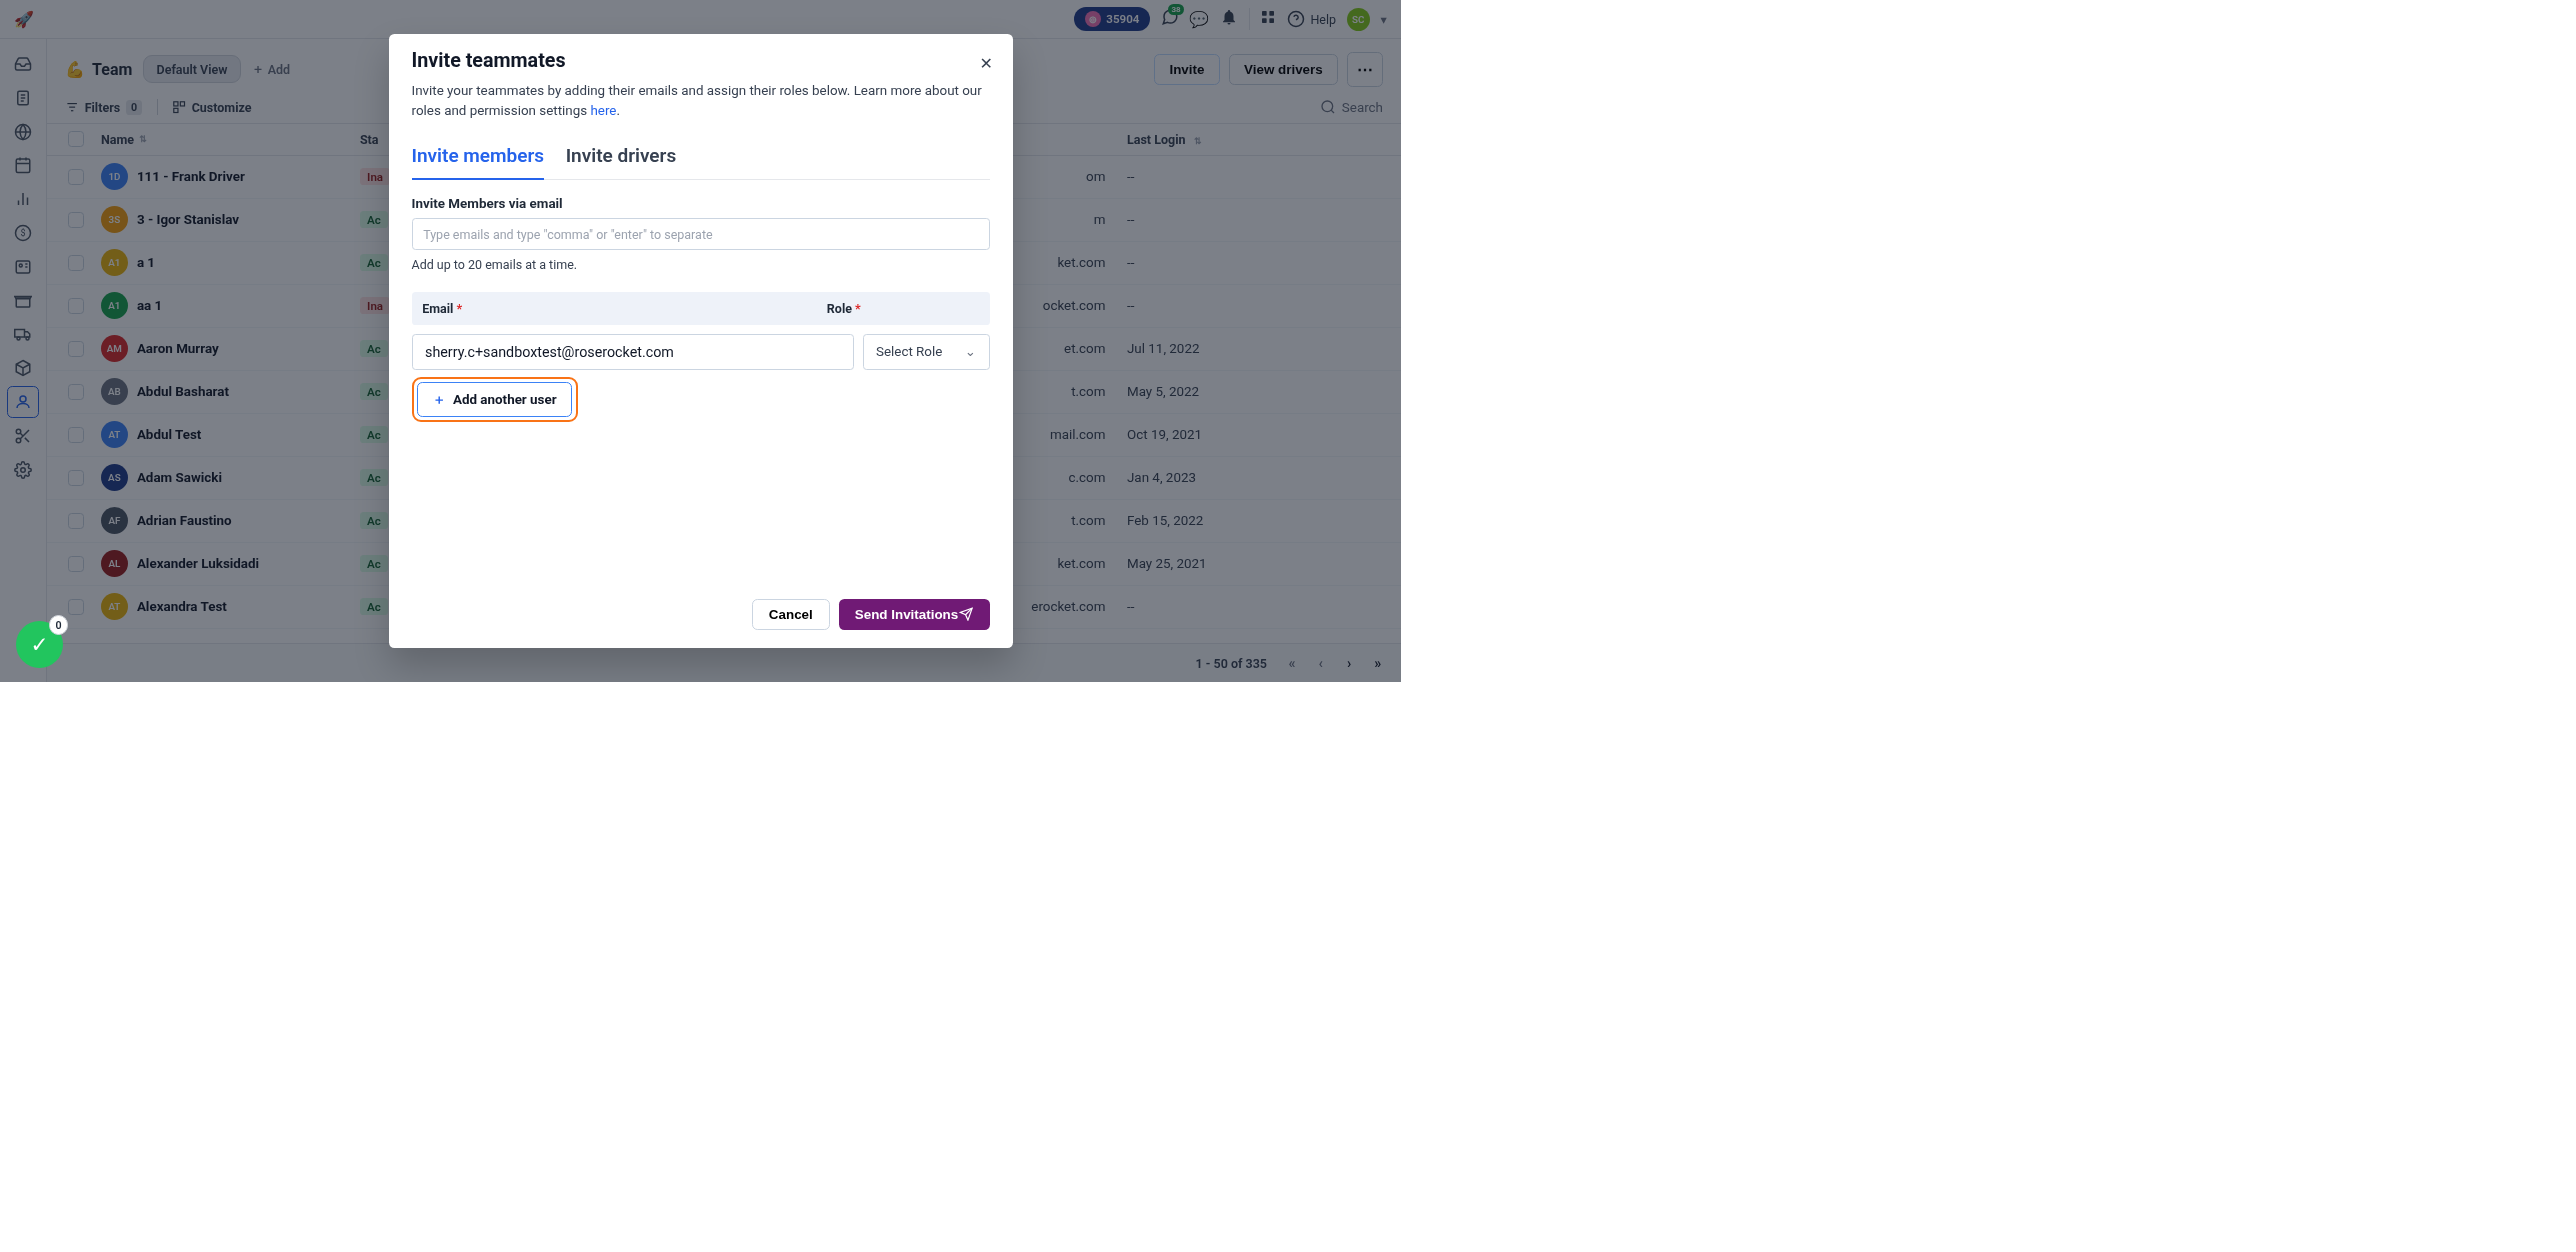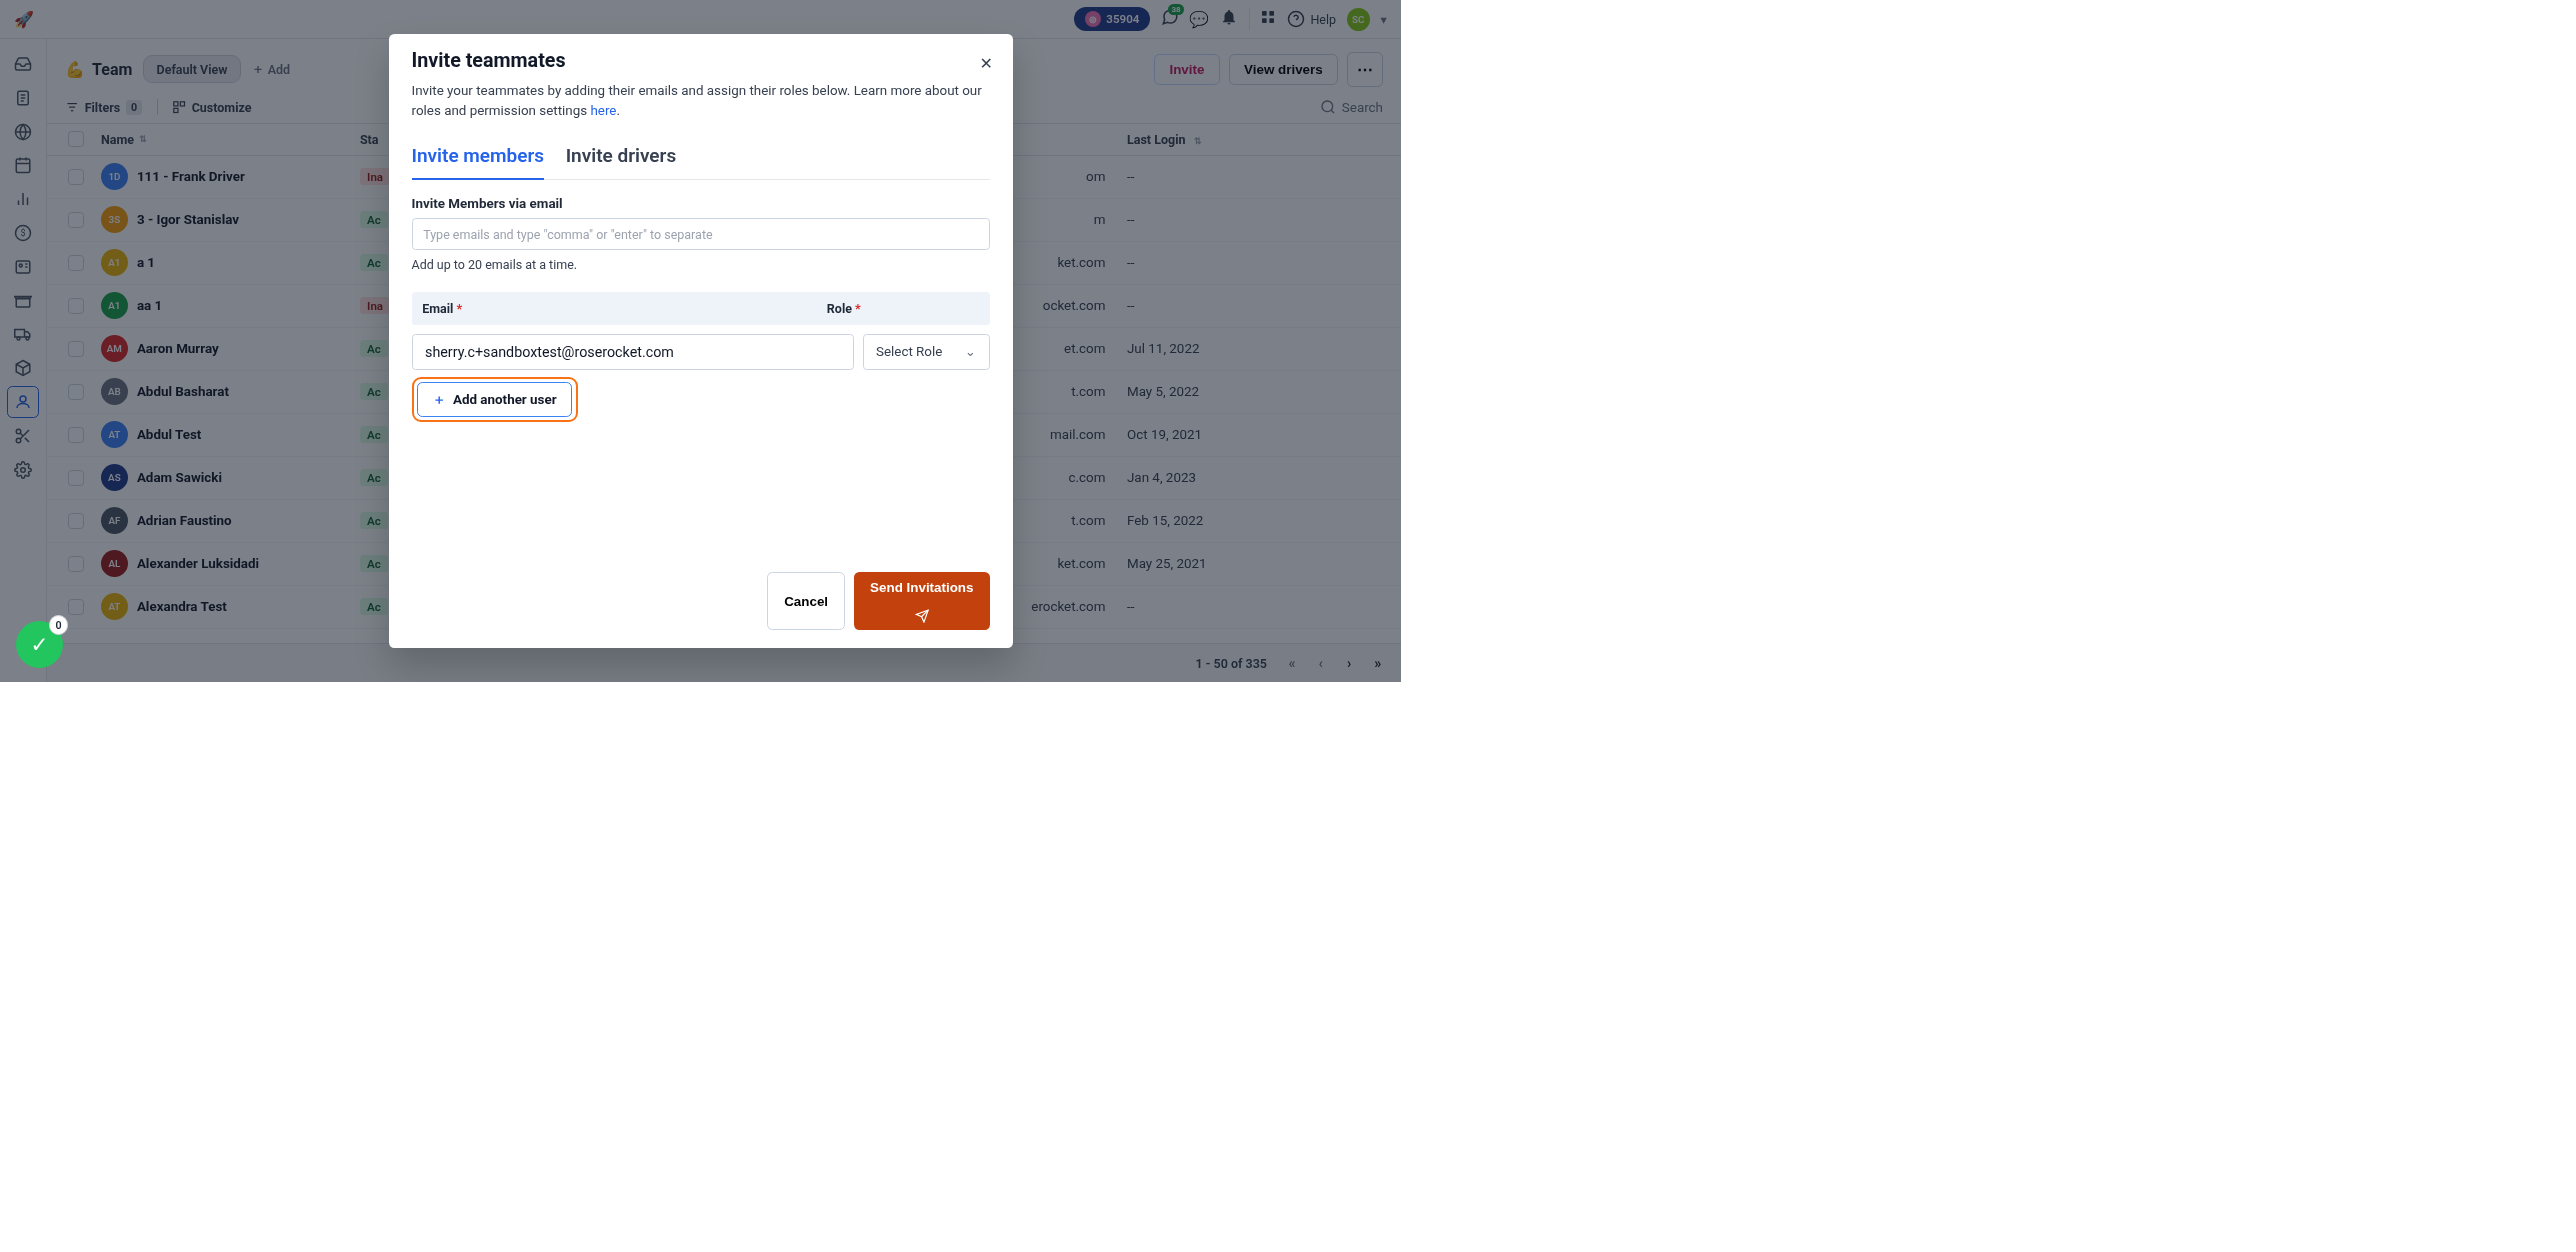--- a/index.html
+++ b/index.html
@@ -25,21 +25,21 @@
     
     
     .main { position: absolute; left: 47px; right: 0; top: 39px; bottom: 0; display: flex; flex-direction: column; }
     .page-header { padding: 12.5px 18px 9px 18px; display: flex; align-items: center; justify-content: space-between; }
     .page-header-left { display: flex; align-items: center; gap: 10.7px; }
     .page-title { font-size: 16px; font-weight: 700; display: flex; align-items: center; gap: 7.2px; }
     .view-chip { background: #e8eaf0; padding: 5.4px 12.5px; border-radius: 9px; font-weight: 600; color: #374151; font-size: 12.5px; border: 0.9px solid #d1d5db;}
     .add-view { color: #6b7280; font-weight: 600; display: flex; align-items: center; gap: 3.6px; cursor: pointer; font-size: 12.5px;}
     .page-header-right { display: flex; align-items: center; gap: 9px; }
     .btn { padding: 7.2px 14.3px; border: 0.9px solid #cbd5e1; border-radius: 5.4px; background: #fff; font-weight: 600; font-size: 13.4px; cursor: pointer; }
-    .btn.primary-outline { color: #be185d; border-color: #bfdbfe; }
+    .btn.primary-outline { color: #000000; border-color: #bfdbfe; }
     .btn-icon { width: 36px; padding: 7.2px 0; display: flex; align-items: center; justify-content: center; font-size: 16px; }
     
     .toolbar { padding: 3.6px 18px 7.2px 18px; display: flex; align-items: center; justify-content: space-between; border-bottom: 0.9px solid #e5e7eb; }
     .toolbar-left { display: flex; align-items: center; gap: 14.3px; color: #374151; }
     .filter-btn { display: flex; align-items: center; gap: 5.4px; font-weight: 700; cursor: pointer; font-size: 12.5px;}
     .filter-count { background: #e5e7eb; padding: 0.9px 5.4px; border-radius: 3.6px; font-size: 10.7px; }
     .toolbar-sep { width: 0.9px; height: 16px; background: #d1d5db; }
     .search-btn { display: flex; align-items: center; gap: 5.4px; color: #6b7280; cursor: pointer; font-size: 13.4px;}
     
     
@@ -83,21 +83,21 @@
     .col-headers .c1 { flex: 1; }
     .col-headers .c2 { width: 152px; }
     .required { color: #dc2626; }
     .form-row { display: flex; gap: 9px; margin-top: 9px; }
     .text-input { flex: 1; border: 0.9px solid #cbd5e1; border-radius: 3.6px; padding: 9px 12.5px; font-size: 14.3px; color: #111827; font-family: inherit; }
     .select-input { width: 127px; border: 0.9px solid #cbd5e1; border-radius: 3.6px; padding: 9px 12.5px; font-size: 13.4px; color: #374151; display: flex; align-items: center; justify-content: space-between; cursor: pointer; }
     .add-user-btn-wrap { margin-top: 7.2px; display: inline-block; border: 2.7px solid #f97316; border-radius: 9px; padding: 3.6px; }
     .add-user-btn { border: 1.8px solid #3b82f6; border-radius: 5.4px; padding: 7.2px 14.3px; display: flex; align-items: center; gap: 7.2px; font-weight: 700; color: #111827; cursor: pointer; font-size: 13.4px; background: #fff;}
     .modal-footer { padding: 12.5px 23px 18px 23px; display: flex; justify-content: flex-end; gap: 9px; }
     .cancel-btn { padding: 7.2px 16px; border: 0.9px solid #cbd5e1; border-radius: 5.4px; background: #fff; font-weight: 600; cursor: pointer; font-size: 13.4px; }
-    .send-btn { padding: 7.2px 16px; border: none; border-radius: 5.4px; background: #c2410c; color: #fff; font-weight: 700; cursor: pointer; display: flex; align-items: center; gap: 14px; font-size: 13.4px; flex-direction: column; }
+    .send-btn { padding: 7.2px 16px; border: none; border-radius: 5.4px; background: #701a75; color: #fff; font-weight: 700; cursor: pointer; display: flex; align-items: center; gap: 1px; font-size: 13.4px; }
     
     
     .success-bubble { position: absolute; left: 16px; bottom: 14.3px; z-index: 70; }
     .success-circle { width: 47px; height: 47px; border-radius: 50%; background: #22c55e; display: flex; align-items: center; justify-content: center; color: #fff; font-size: 21.5px; }
     .success-count { position: absolute; top: -5.4px; right: -5.4px; background: #fff; border: 0.9px solid #d1d5db; border-radius: 50%; width: 19.7px; height: 19.7px; display: flex; align-items: center; justify-content: center; font-size: 10.7px; font-weight: 600; }
   </style>
 </head>
 <body>
 
 <div class="topbar">

